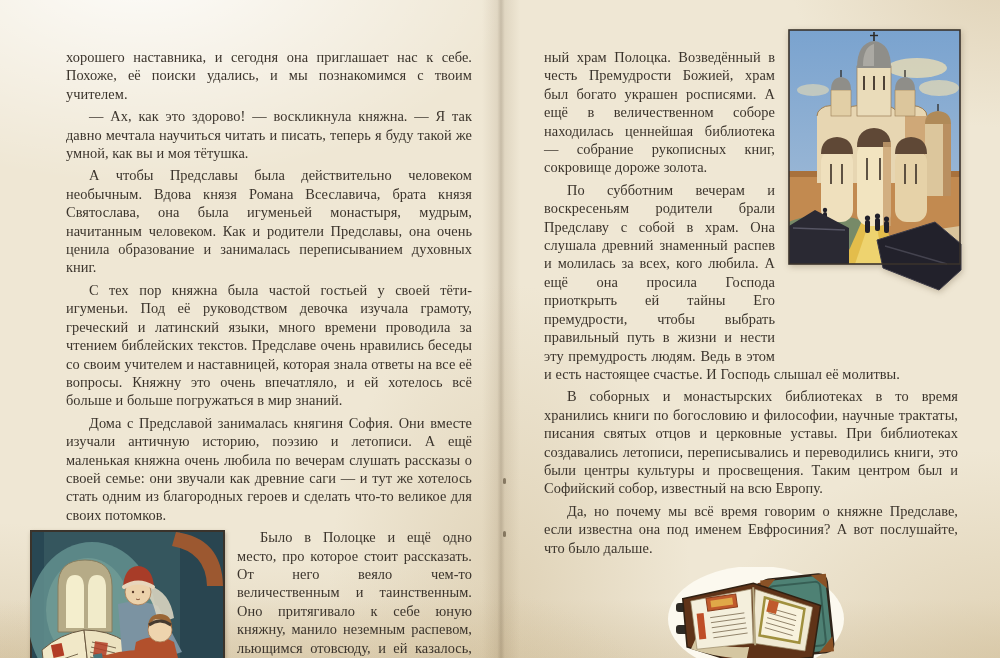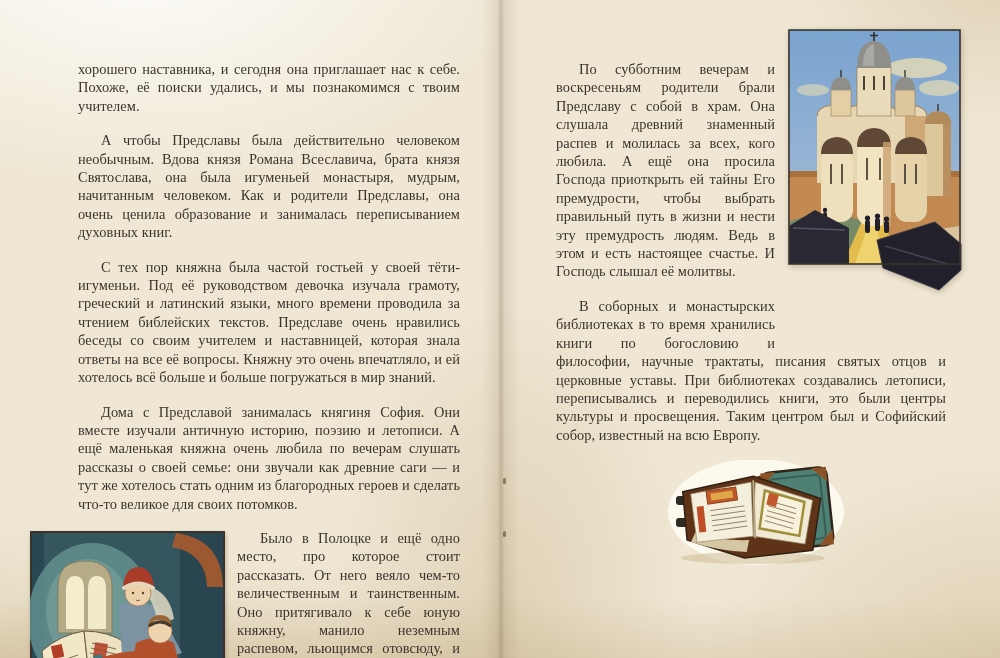--- a/index.html
+++ b/index.html
@@ -12,21 +12,21 @@
       radial-gradient(ellipse 380px 300px at -2% 112%, rgba(196,173,130,.5), rgba(196,173,130,0) 72%),
       radial-gradient(ellipse 260px 460px at 51% 92%, rgba(201,181,142,.42), rgba(201,181,142,0) 70%),
       radial-gradient(ellipse 300px 220px at 100% -4%, rgba(210,191,156,.5), rgba(210,191,156,0) 70%),
       linear-gradient(to top, rgba(200,180,142,.35), rgba(200,180,142,0) 9%),
       #efe7d4;
     font-family:"Liberation Serif","DejaVu Serif",serif;
     color:#3b342c;
   }
   .pagecol{position:absolute;top:44px;}
   .pagecol p{
-    margin:16px;text-align:justify;
+    margin:4px;text-align:justify;
     font-size:14.4px;line-height:18.4px;letter-spacing:.05px;
     hyphens:auto;-webkit-hyphens:auto;
   }
   .pagecol p.ind{text-indent:1.6em;}
   #left-col{left:62px;width:414px;}
   #right-col{left:540px;width:422px;}
   .reading-float{float:left;width:207px;height:224px;margin-left:-32px;margin-top:2px;}
   .reading-float svg{display:block;box-shadow:1px 2px 4px rgba(90,70,40,.35);}
   .cathedral-float{float:right;width:187px;height:304px;}
   .cathedral-float svg{display:block;margin-left:12px;margin-top:-16px;
@@ -38,20 +38,21 @@
       rgba(84,64,38,.26) 50%, rgba(116,92,58,.12) 60%, rgba(116,92,58,0) 100%);}
   .stitch{position:absolute;width:3px;height:6px;border-radius:2px;background:rgba(70,55,35,.55);}
   #stitch-1{left:503px;top:478px;}
   #stitch-2{left:503px;top:531px;}
 </style>
 </head>
 <body>
 
 <div id="left-col" class="pagecol">
   <p class="cont">хорошего наставника, и сегодня она приглашает нас к себе. Похоже, её поиски удались, и мы познакомимся с твоим учителем.</p>
+  <p class="ind">— Ах, как это здорово! — воскликнула княжна. — Я так давно мечтала научиться читать и писать, теперь я буду такой же умной, как вы и моя тётушка.</p>
   <p class="ind">А чтобы Предславы была действительно человеком необычным. Вдова князя Романа Всеславича, брата князя Святослава, она была игуменьей монастыря, мудрым, начитанным человеком. Как и родители Предславы, она очень ценила образование и занималась переписыванием духовных книг.</p>
   <p class="ind">С тех пор княжна была частой гостьей у своей тёти-игуменьи. Под её руководством девочка изучала грамоту, греческий и латинский языки, много времени проводила за чтением библейских текстов. Предславе очень нравились беседы со своим учителем и наставницей, которая знала ответы на все её вопросы. Княжну это очень впечатляло, и ей хотелось всё больше и больше погружаться в мир знаний.</p>
   <p class="ind">Дома с Предславой занималась княгиня София. Они вместе изучали античную историю, поэзию и летописи. А ещё маленькая княжна очень любила по вечерам слушать рассказы о своей семье: они звучали как древние саги — и тут же хотелось стать одним из благородных героев и сделать что-то великое для своих потомков.</p>
 
   <div class="reading-float">
     <svg width="195" height="220" viewBox="0 0 195 220">
       <rect x="1" y="1" width="193" height="218" fill="#35565e" stroke="#3a332b" stroke-width="2"></rect>
       <rect x="150" y="2" width="43" height="216" fill="#27424e" opacity=".85"></rect>
       <rect x="2" y="2" width="12" height="216" fill="#24424e" opacity=".7"></rect>
       <rect x="2" y="196" width="191" height="22" fill="#1c3038" opacity=".85"></rect>
@@ -195,22 +196,24 @@
         <polygon points="2,198 28,182 62,200 62,236 2,236" fill="#2a2933"></polygon>
         <line x1="6" y1="200" x2="58" y2="202" stroke="#565564" stroke-width="1.5"></line>
         <polygon points="132,204 173,198 173,224 132,224" fill="#d9c49c"></polygon>
       </g>
 
       <polygon points="90,212 148,194 174,216 174,242 152,262 96,240" fill="#22212b" stroke="#3c3b47"></polygon>
       <line x1="98" y1="218" x2="160" y2="236" stroke="#44434f" stroke-width="1.5"></line>
       <rect x="2" y="2" width="171" height="234" fill="none" stroke="#3a332c" stroke-width="1.6"></rect>
     </svg>
   </div>
+  <p class="cont">ный храм Полоцка. Возведённый в честь Премудрости Божией, храм был богато украшен росписями. А ещё в величественном соборе находилась ценнейшая библиотека — собрание рукописных книг, сокровище дороже золота.</p>
   <p class="ind">По субботним вечерам и воскресеньям родители брали Предславу с собой в храм. Она слушала древний знаменный распев и молилась за всех, кого любила. А ещё она просила Господа приоткрыть ей тайны Его премудрости, чтобы выбрать правильный путь в жизни и нести эту премудрость людям. Ведь в этом и есть настоящее счастье. И Господь слышал её молитвы.</p>
   <p class="ind">В соборных и монастырских библиотеках в то время хранились книги по богословию и философии, научные трактаты, писания святых отцов и церковные уставы. При библиотеках создавались летописи, переписывались и переводились книги, это были центры культуры и просвещения. Таким центром был и Софийский собор, известный на всю Европу.</p>
+  <p class="ind">Да, но почему мы всё время говорим о княжне Предславе, если известна она под именем Евфросиния? А вот послушайте, что было дальше.</p>
 
   <div class="books-fig">
     <svg width="178" height="108" viewBox="0 0 178 108">
       <ellipse cx="88" cy="52" rx="88" ry="53" fill="#fcf9ef"></ellipse>
       <ellipse cx="85" cy="98" rx="72" ry="6" fill="#cdbb96" opacity=".55"></ellipse>
 
       <rect x="8" y="36" width="28" height="9" rx="3" fill="#2e2a24"></rect>
       <rect x="8" y="58" width="28" height="9" rx="3" fill="#2e2a24"></rect>
 
       <g transform="rotate(-6 128 48)">

